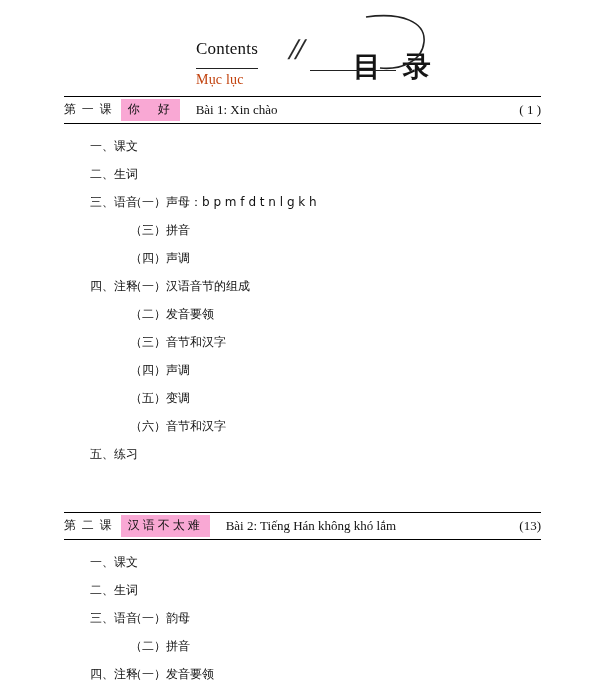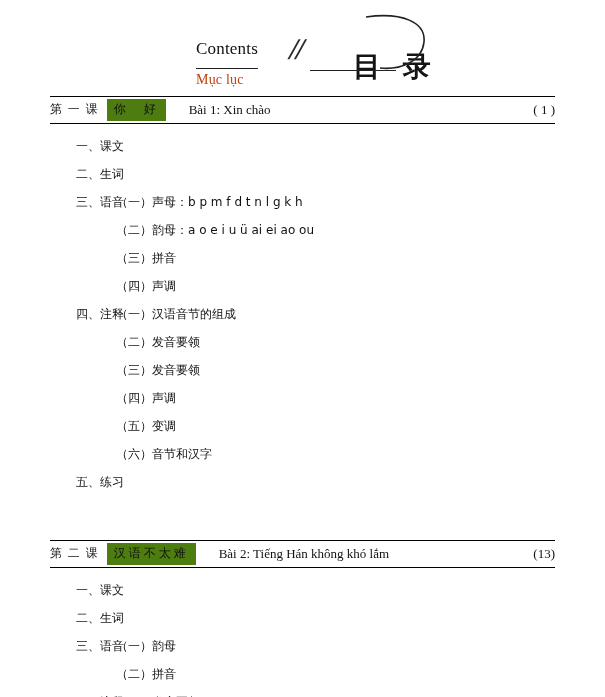--- a/index.html
+++ b/index.html
@@ -79,21 +79,21 @@
   .swoosh {
     position: absolute;
     left: 360px;
     top: 14px;
     width: 70px;
     height: 62px;
   }
 
   
   .lesson {
-    margin: 0 50px;
+    margin: 0 64px;
     position: relative;
   }
   .lesson + .lesson {
     margin-top: 30px;
   }
   .rule {
     border-top: 1px solid #000;
     width: 100%;
   }
   .rule.bottom {
@@ -108,33 +108,33 @@
   }
   .lesson-num {
     font-family: "DejaVu Sans", sans-serif;
     font-size: 12px;
     color: #111;
     letter-spacing: 1px;
     white-space: nowrap;
     padding-right: 8px;
   }
   .lesson-title-cn {
-    background: #4d7c0f;
+    background: #f9a8d4;
     font-family: "DejaVu Sans", sans-serif;
     font-size: 12px;
     color: #111;
     padding: 2px 7px 3px 7px;
     letter-spacing: 3px;
     white-space: nowrap;
   }
   .lesson-title-vi {
     font-family: "Liberation Serif", serif;
     font-size: 13px;
     color: #111;
-    padding-left: 23px;
+    padding-left: 16px;
     white-space: nowrap;
     text-align: center;
   }
   .lesson-page {
     position: absolute;
     right: 0;
     font-family: "Liberation Serif", serif;
     font-size: 13px;
     color: #111;
   }
@@ -205,31 +205,30 @@
         <div class="entry no-subs">
           <div class="entry-label">一、课文</div>
         </div>
         <div class="entry no-subs">
           <div class="entry-label">二、生词</div>
         </div>
         <div class="entry">
           <div class="entry-label">三、语音</div>
           <div class="entry-subs">
             <div class="sub">（一）声母：b  p  m  f  d  t  n  l  g  k  h</div>
-            <div class="sub">（二）韵母：a  o  e  i  u  ü  ai  ei  ao  ou</div>
             <div class="sub">（三）拼音</div>
             <div class="sub">（四）声调</div>
           </div>
         </div>
         <div class="entry">
           <div class="entry-label">四、注释</div>
           <div class="entry-subs">
             <div class="sub">（一）汉语音节的组成</div>
             <div class="sub">（二）发音要领</div>
-            <div class="sub">（三）发音要领</div>
+            <div class="sub">（三）音节和汉字</div>
             <div class="sub">（四）声调</div>
             <div class="sub">（五）变调</div>
             <div class="sub">（六）音节和汉字</div>
           </div>
         </div>
         <div class="entry no-subs">
           <div class="entry-label">五、练习</div>
         </div>
       </div>
     </div>

